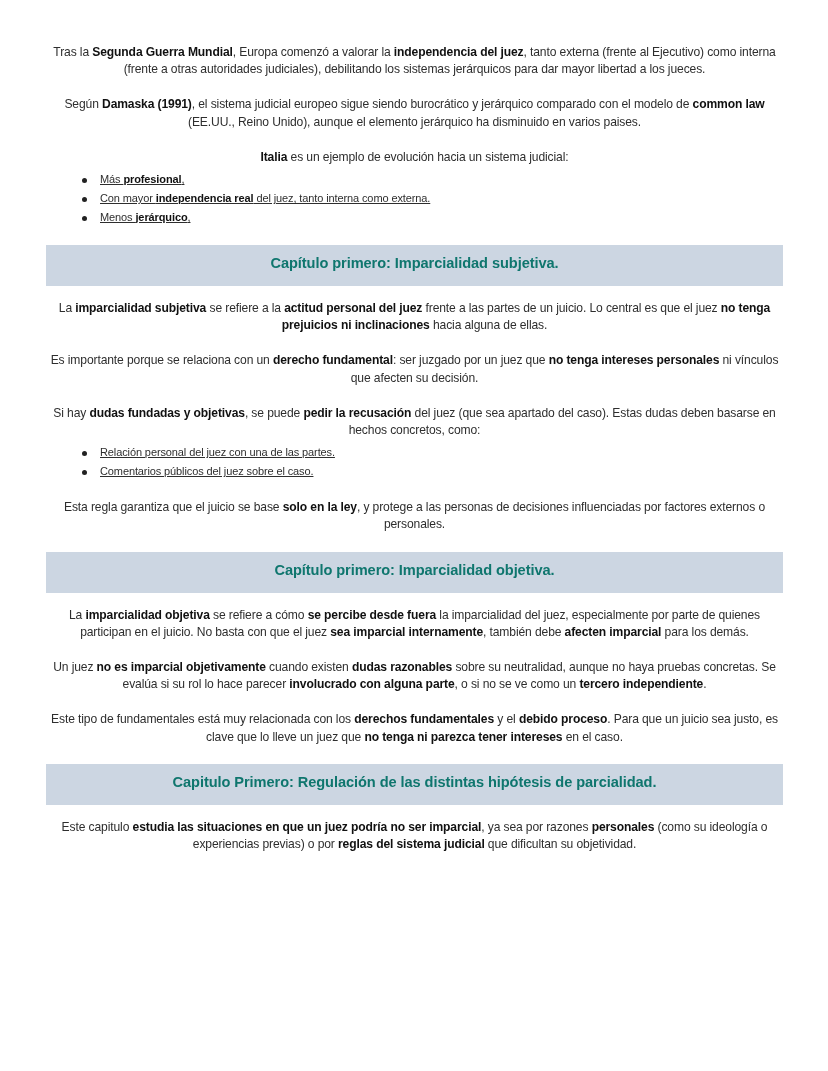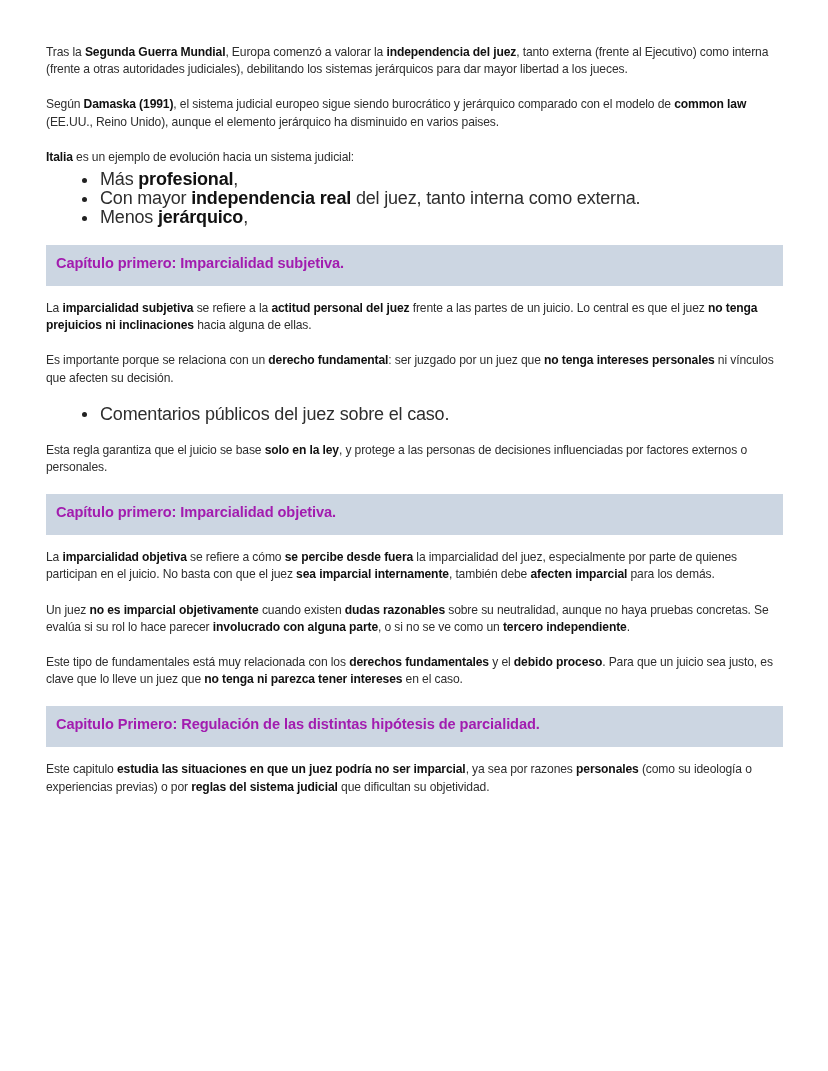--- a/index.html
+++ b/index.html
@@ -25,53 +25,55 @@
   }
   .doc-body {
     width: 737px;
   }
   p.para {
     margin: 0 0 18px 0;
     font-size: 12.1px;
     line-height: 17.2px;
     letter-spacing: -0.01em;
     color: #2e2e2e;
-    text-align: left;
+    text-align: center;
   }
   p.para.tight {
     margin-bottom: 4px;
   }
   p.para b, li b, .lead b {
     font-weight: bold;
     color: #111111;
   }
   h2.chapter-banner {
     margin: 0 0 14px 0;
     padding: 9px 10px 13px 10px;
     background: #ccd6e2;
     font-size: 14.6px;
     line-height: 19px;
     font-weight: bold;
-    color: #a21caf;
+    color: #0f766e;
     letter-spacing: -0.005em;
     width: 737px;
     box-sizing: border-box;
+    text-align: center;
   }
   ul.bullets {
     margin: 0 0 18px 0;
     padding: 0 0 0 36px;
     list-style: none;
   }
   ul.bullets li {
     position: relative;
-    font-size: 18px;
+    font-size: 11px;
     line-height: 19px;
     color: #2e2e2e;
     padding-left: 18px;
     letter-spacing: -0.01em;
+    text-decoration: underline;
   }
   ul.bullets li::before {
     content: "";
     position: absolute;
     left: 0;
     top: 7.5px;
     width: 5px;
     height: 5px;
     border-radius: 50%;
     background: #222222;
@@ -86,21 +88,23 @@
       <p class="para"><span>Según </span><b>Damaska (1991)</b><span>, el sistema judicial europeo sigue siendo burocrático y jerárquico comparado con el modelo de </span><b>common law</b><span> (EE.UU., Reino Unido), aunque el elemento jerárquico ha disminuido en varios paises.</span></p>
       <p class="para tight"><b>Italia</b><span> es un ejemplo de evolución hacia un sistema judicial:</span></p>
       <ul class="bullets">
         <li><span>Más </span><b>profesional</b><span>,</span></li>
         <li><span>Con mayor </span><b>independencia real</b><span> del juez, tanto interna como externa.</span></li>
         <li><span>Menos </span><b>jerárquico</b><span>,</span></li>
       </ul>
       <h2 class="chapter-banner">Capítulo primero: Imparcialidad subjetiva.</h2>
       <p class="para"><span>La </span><b>imparcialidad subjetiva</b><span> se refiere a la </span><b>actitud personal del juez</b><span> frente a las partes de un juicio. Lo central es que el juez </span><b>no tenga prejuicios ni inclinaciones</b><span> hacia alguna de ellas.</span></p>
       <p class="para"><span>Es importante porque se relaciona con un </span><b>derecho fundamental</b><span>: ser juzgado por un juez que </span><b>no tenga intereses personales</b><span> ni vínculos que afecten su decisión.</span></p>
+      <p class="para tight"><span>Si hay </span><b>dudas fundadas y objetivas</b><span>, se puede </span><b>pedir la recusación</b><span> del juez (que sea apartado del caso). Estas dudas deben basarse en hechos concretos, como:</span></p>
       <ul class="bullets">
+        <li><span>Relación personal del juez con una de las partes.</span></li>
         <li><span>Comentarios públicos del juez sobre el caso.</span></li>
       </ul>
       <p class="para"><span>Esta regla garantiza que el juicio se base </span><b>solo en la ley</b><span>, y protege a las personas de decisiones influenciadas por factores externos o personales.</span></p>
       <h2 class="chapter-banner">Capítulo primero: Imparcialidad objetiva.</h2>
       <p class="para"><span>La </span><b>imparcialidad objetiva</b><span> se refiere a cómo </span><b>se percibe desde fuera</b><span> la imparcialidad del juez, especialmente por parte de quienes participan en el juicio. No basta con que el juez </span><b>sea imparcial internamente</b><span>, también debe </span><b>afecten imparcial</b><span> para los demás.</span></p>
       <p class="para"><span>Un juez </span><b>no es imparcial objetivamente</b><span> cuando existen </span><b>dudas razonables</b><span> sobre su neutralidad, aunque no haya pruebas concretas. Se evalúa si su rol lo hace parecer </span><b>involucrado con alguna parte</b><span>, o si no se ve como un </span><b>tercero independiente</b><span>.</span></p>
       <p class="para"><span>Este tipo de fundamentales está muy relacionada con los </span><b>derechos fundamentales</b><span> y el </span><b>debido proceso</b><span>. Para que un juicio sea justo, es clave que lo lleve un juez que </span><b>no tenga ni parezca tener intereses</b><span> en el caso.</span></p>
       <h2 class="chapter-banner">Capitulo Primero: Regulación de las distintas hipótesis de parcialidad.</h2>
       <p class="para"><span>Este capitulo </span><b>estudia las situaciones en que un juez podría no ser imparcial</b><span>, ya sea por razones </span><b>personales</b><span> (como su ideología o experiencias previas) o por </span><b>reglas del sistema judicial</b><span> que dificultan su objetividad.</span></p>
     </div>

